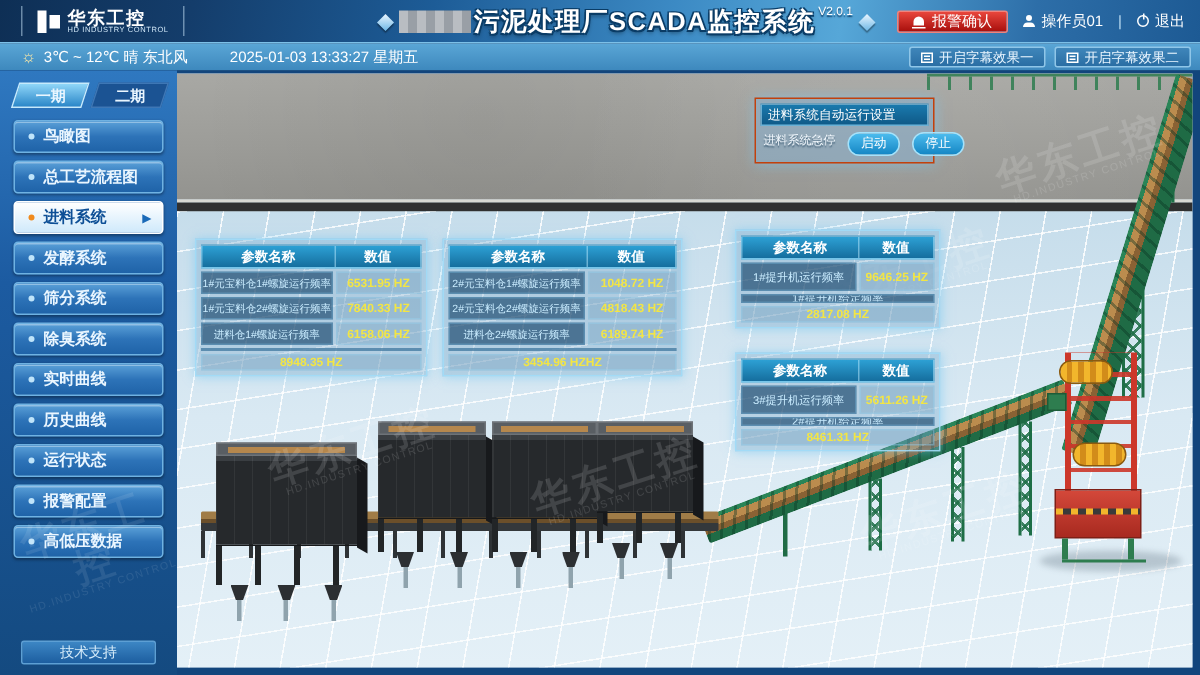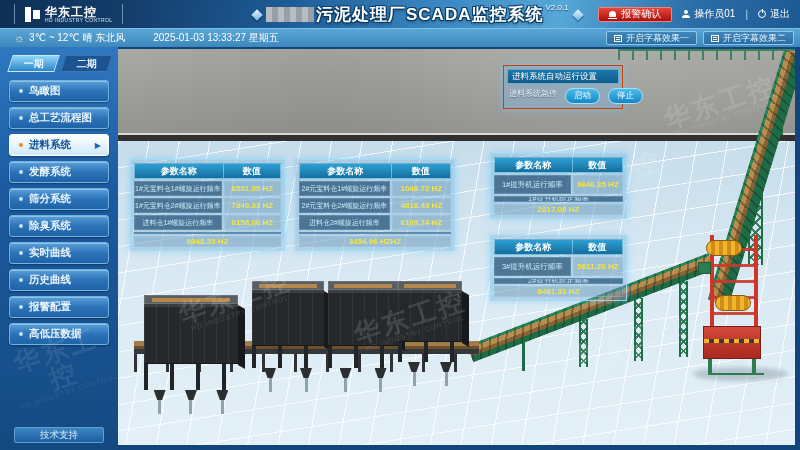--- a/index.html
+++ b/index.html
@@ -233,20 +233,24 @@
     <div class="menu-item">
         <span class="dot"></span>
         <span>实时曲线</span>
       </div>
     <div class="menu-item">
         <span class="dot"></span>
         <span>历史曲线</span>
       </div>
     <div class="menu-item">
         <span class="dot"></span>
+        <span>运行状态</span>
+      </div>
+    <div class="menu-item">
+        <span class="dot"></span>
         <span>报警配置</span>
       </div>
     <div class="menu-item">
         <span class="dot"></span>
         <span>高低压数据</span>
       </div>
     <div class="wm wm-side" style="left:4px; top:290px;">
         <div class="big">华东工控</div>
         <div class="small">HD.INDUSTRY CONTROL</div>
       </div>

